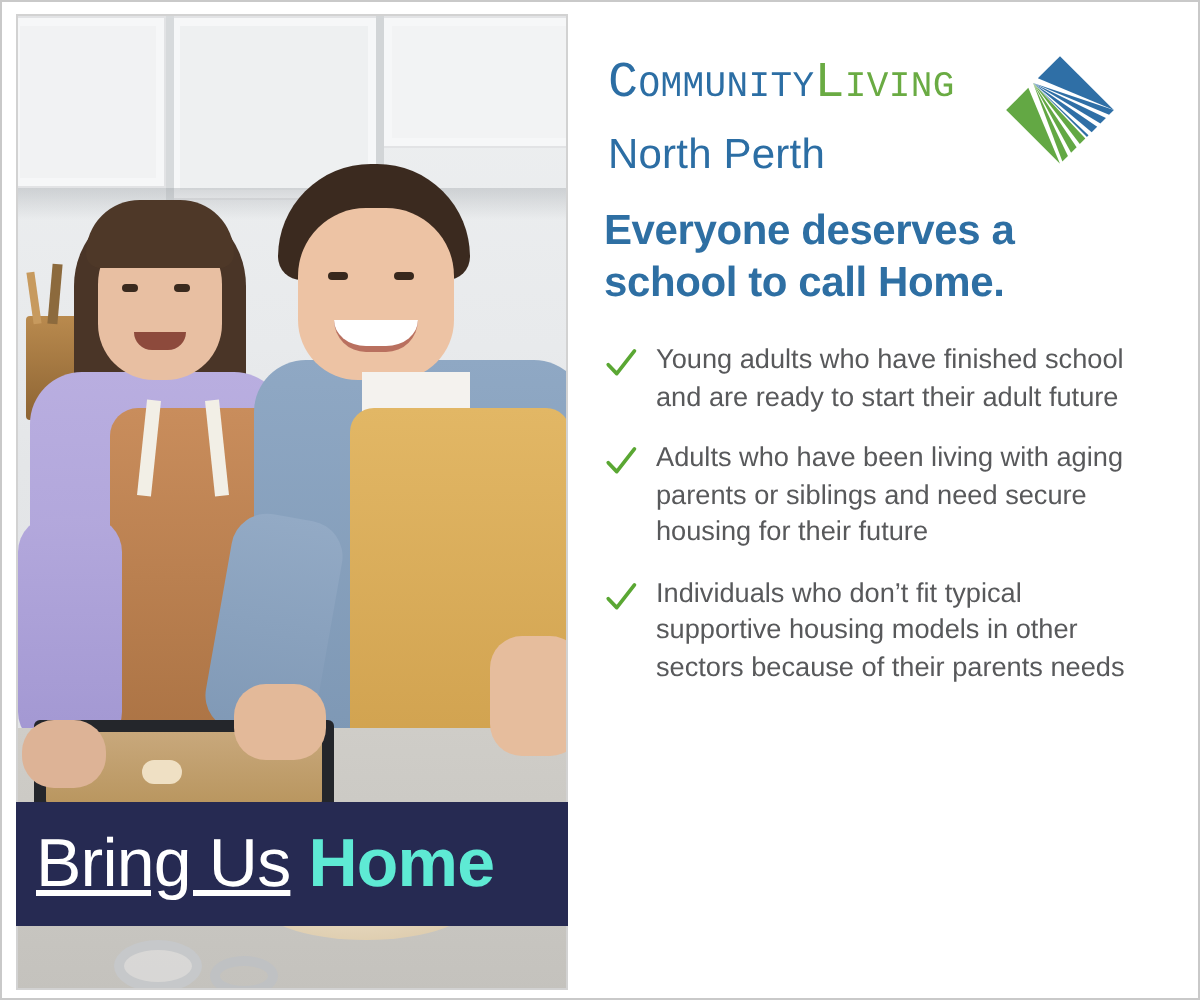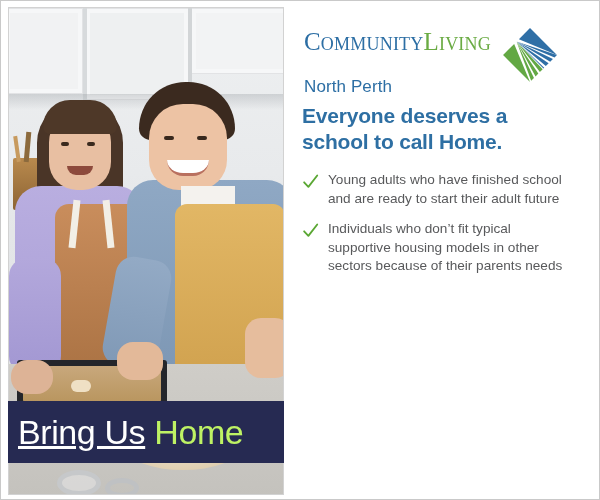--- a/index.html
+++ b/index.html
@@ -204,45 +204,45 @@
     overflow:hidden;
     display:flex; align-items:center;
   }
   #banner-text {
     white-space:nowrap;
     font-size:34px; line-height:1;
     letter-spacing:-.4px;
     padding-left:10px;
   }
   #banner-text .w1 { color:#ffffff;text-decoration:underline; }
-  #banner-text .w2 { color:#bef264; font-weight:normal; }
+  #banner-text .w2 { color:#5eead4; font-weight:bold; }
 
   
   #content {
     position:absolute; left:285px; top:6px;
     width:308px; height:488px;
     background:#ffffff;
     padding:22px 18px 0 16px;
   }
 
   
   #logo { position:relative; height:62px; }
   #logo-words { position:absolute; left:2px; top:0; }
   #logo-line1 {
-    font-family:Liberation Serif, serif;
+    font-family:Liberation Mono, monospace;
     font-size:25px; line-height:1;
     letter-spacing:.2px;
     white-space:nowrap;
   }
   #logo-line1 .sc { font-variant:small-caps; }
   #logo-community { color:#2c6ea4; }
   #logo-living { color:#6aab43; }
   #logo-line2 {
-    margin-top:23px;
-    font-size:17px; color:#2c6ea4;
+    margin-top:12px;
+    font-size:21px; color:#2c6ea4;
     letter-spacing:.1px;
   }
   #logo-mark {
     position:absolute; right:18px; top:-2px;
     width:56px; height:56px;
   }
 
   
   #headline {
     margin-top:12px;
@@ -371,20 +371,28 @@
 
       <div class="bullet">
         <span class="check">
           <svg viewBox="0 0 24 24" width="17" height="17" aria-hidden="true">
             <path d="M3 13.2 L9 19.5 L21.5 3.5" fill="none" stroke="#5aa733" stroke-width="2.6" stroke-linecap="round" stroke-linejoin="round"></path>
           </svg>
         </span>
         <span class="bullet-text">Young adults who have finished school and are ready to start their adult future</span>
       </div>
 
+      <div class="bullet">
+        <span class="check">
+          <svg viewBox="0 0 24 24" width="17" height="17" aria-hidden="true">
+            <path d="M3 13.2 L9 19.5 L21.5 3.5" fill="none" stroke="#5aa733" stroke-width="2.6" stroke-linecap="round" stroke-linejoin="round"></path>
+          </svg>
+        </span>
+        <span class="bullet-text">Adults who have been living with aging parents or siblings and need secure housing for their future</span>
+      </div>
 
       <div class="bullet">
         <span class="check">
           <svg viewBox="0 0 24 24" width="17" height="17" aria-hidden="true">
             <path d="M3 13.2 L9 19.5 L21.5 3.5" fill="none" stroke="#5aa733" stroke-width="2.6" stroke-linecap="round" stroke-linejoin="round"></path>
           </svg>
         </span>
         <span class="bullet-text">Individuals who don’t fit typical supportive housing models in other sectors because of their parents needs</span>
       </div>
 

